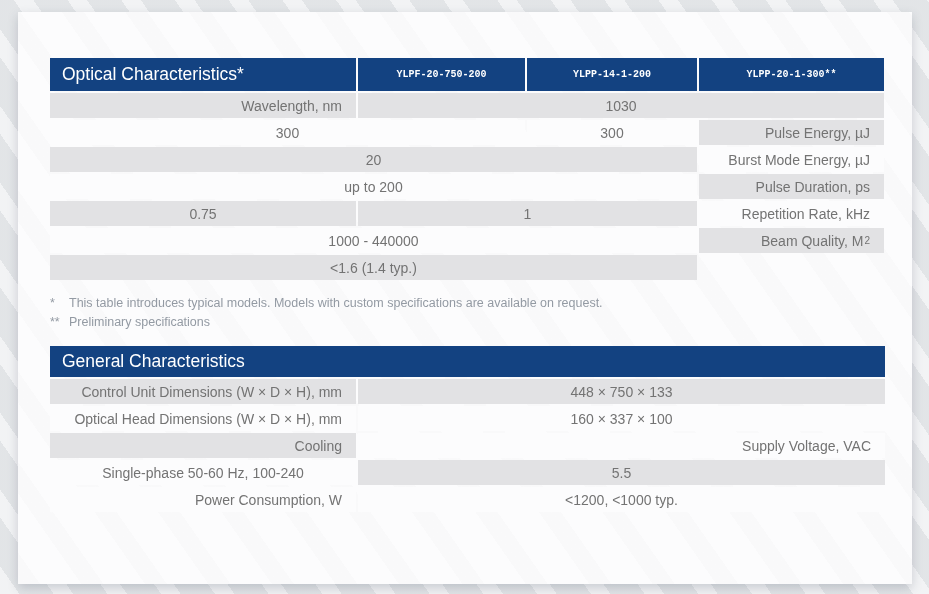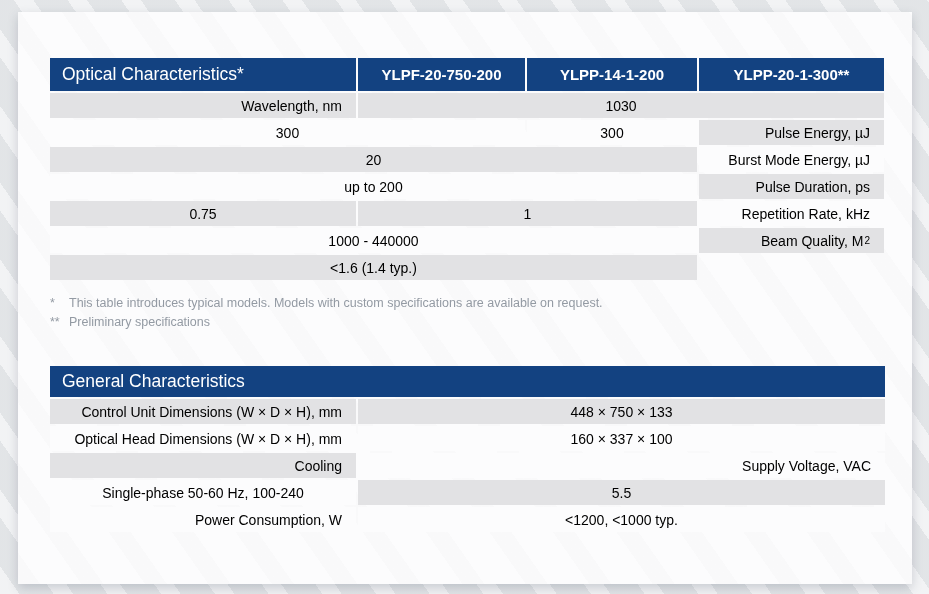--- a/index.html
+++ b/index.html
@@ -35,45 +35,44 @@
   .gen-grid {
     display: grid;
     grid-template-columns: 306px 527px;
     gap: 2px;
     margin-top: 14px;
   }
   .cell {
     display: flex; align-items: center; justify-content: center;
     height: 25px;
     font-size: 14px;
-    color: #000000;
+    color: #737373;
     background: var(--card-bg, #fcfcfd);
   }
   .cell.g { background: var(--row-gray, #e2e2e4); }
   .cell.lbl { justify-content: flex-end; padding-right: 14px; text-align: right; }
   .cell.s2 { grid-column: span 2; }
   .cell.s3 { grid-column: span 3; }
 
   .th {
     background: var(--header-blue, #134281) !important;
     color: #ffffff;
     height: 33px;
   }
   .th.title {
     justify-content: flex-start;
     padding-left: 12px;
     font-size: 17.5px;
     font-weight: 400;
   }
-  .th.col { font-size: 15px; font-weight: 700; }
+  .th.col { font-size: 10px; font-weight: 700; font-family: Liberation Mono, monospace; }
 
   .gen-grid .th {
     grid-column: 1 / -1;
     height: 31px;
-    margin-top: 20px;
   }
 
   sup { font-size: 10px; line-height: 0; margin-left: 1px; }
 
   .footnotes { margin-top: 14px; }
   .fn {
     display: flex;
     font-size: 12.5px;
     line-height: 19px;
     color: #939aa3;

